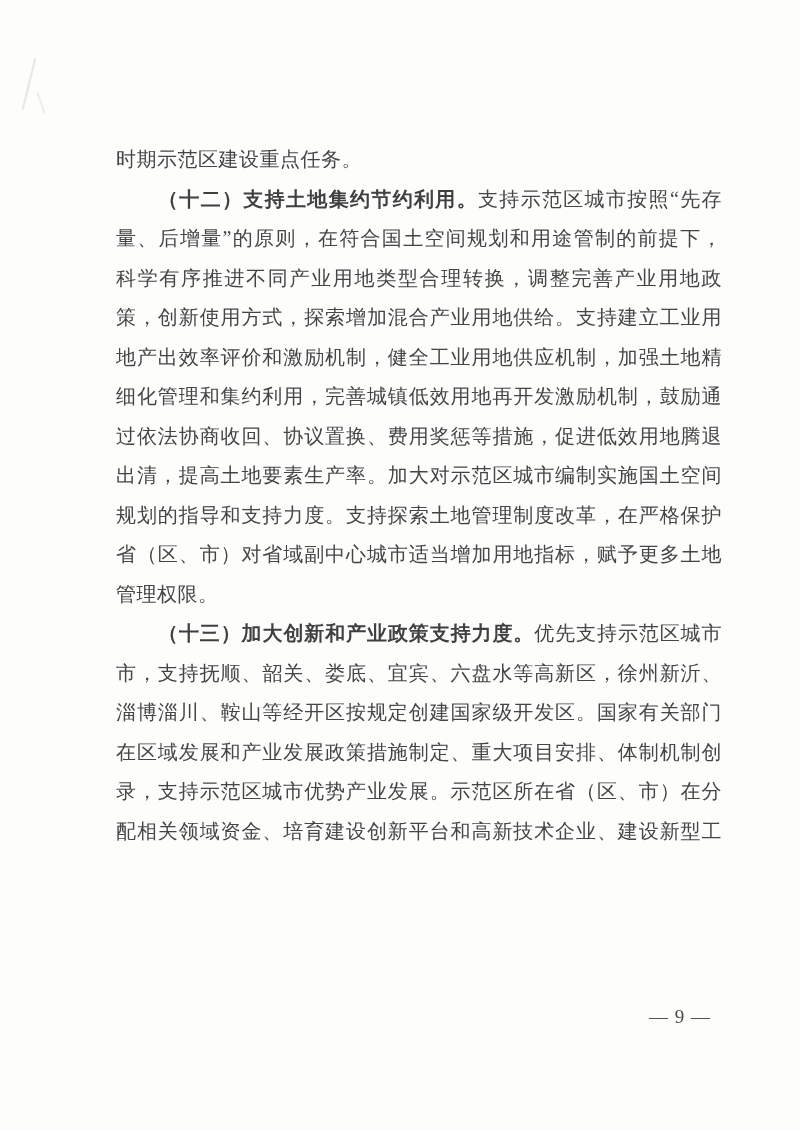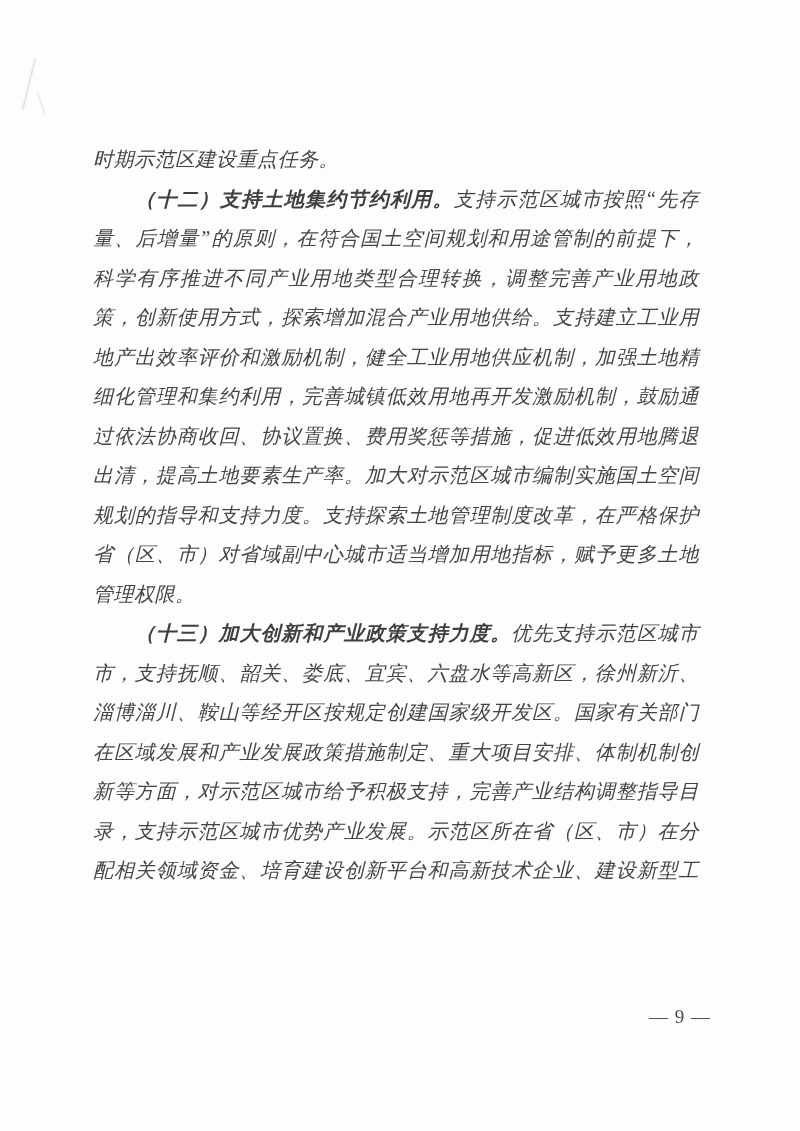--- a/index.html
+++ b/index.html
@@ -27,24 +27,23 @@
   .artifact-2 {
     position: absolute;
     left: 40px; top: 92px;
     width: 2px; height: 22px;
     background: #e2e2e2;
     transform: rotate(-20deg);
     opacity: .6;
   }
   .text-block {
     position: absolute;
-    left: 93px;
+    left: 116px;
     top: 140px;
     width: 606px;
-    font-style: italic;
   }
   .line {
     box-sizing: border-box;
     height: 39.5px;
     line-height: 39.5px;
     font-size: 20px;
     letter-spacing: 0.5px;
     color: #454545;
     text-align: left;
     white-space: normal;
@@ -93,20 +92,19 @@
     <div class="line justify"><b></b><span>细化管理和集约利用，完善城镇低效用地再开发激励机制，鼓励通</span></div>
     <div class="line justify"><b></b><span>过依法协商收回、协议置换、费用奖惩等措施，促进低效用地腾退</span></div>
     <div class="line justify"><b></b><span>出清，提高土地要素生产率。加大对示范区城市编制实施国土空间</span></div>
     <div class="line justify"><b></b><span>规划的指导和支持力度。支持探索土地管理制度改革，在严格保护</span></div>
     <div class="line justify"><b></b><span>省（区、市）对省域副中心城市适当增加用地指标，赋予更多土地</span></div>
     <div class="line"><b></b><span>管理权限。</span></div>
     <div class="line indent justify"><b>（十三）加大创新和产业政策支持力度。</b><span>优先支持示范区城市</span></div>
     <div class="line justify"><b></b><span>市，支持抚顺、韶关、娄底、宜宾、六盘水等高新区，徐州新沂、</span></div>
     <div class="line justify"><b></b><span>淄博淄川、鞍山等经开区按规定创建国家级开发区。国家有关部门</span></div>
     <div class="line justify"><b></b><span>在区域发展和产业发展政策措施制定、重大项目安排、体制机制创</span></div>
-    <div class="line justify"><b></b><span>新等方面，对示范区城市给予积极支持，完善产业结构调整指导目</span></div>
     <div class="line justify"><b></b><span>录，支持示范区城市优势产业发展。示范区所在省（区、市）在分</span></div>
     <div class="line justify"><b></b><span>配相关领域资金、培育建设创新平台和高新技术企业、建设新型工</span></div>
   </div>
 
   <div class="page-number">— 9 —</div>
 
 </div>
 
 </body></html>

